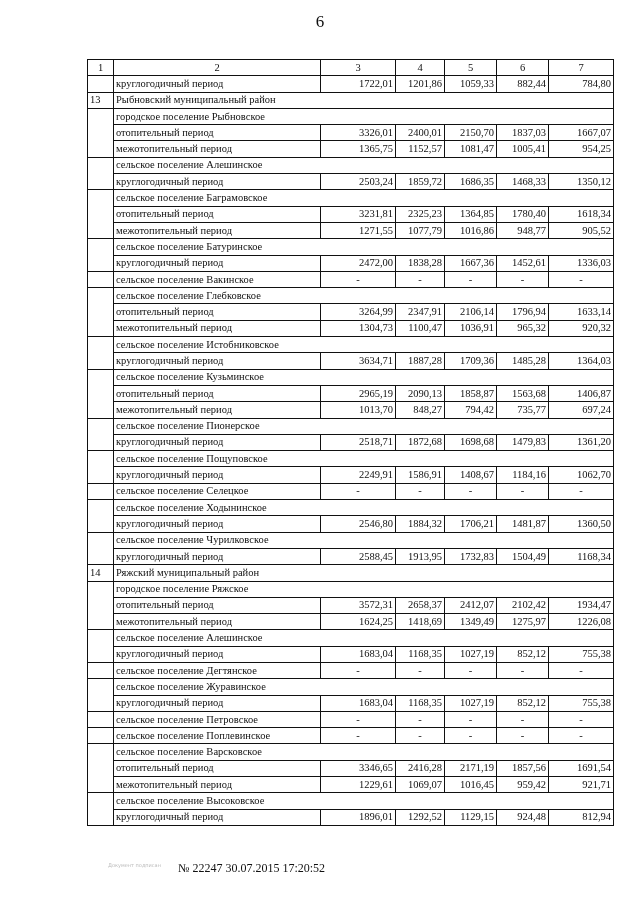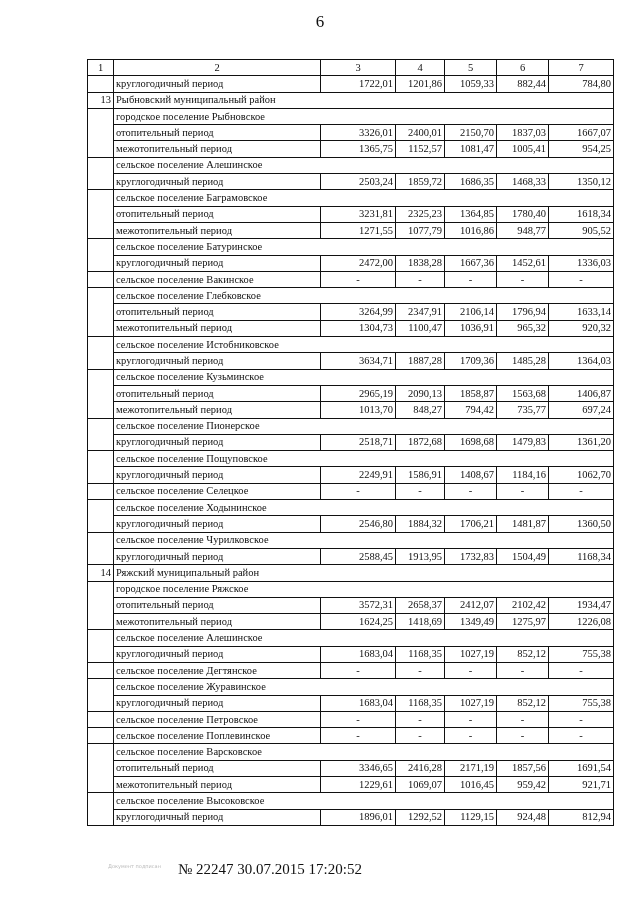--- a/index.html
+++ b/index.html
@@ -5,26 +5,26 @@
   html, body { margin:0; padding:0; background:#ffffff; }
   body { width:640px; height:905px; position:relative; overflow:hidden;
          font-family:"Liberation Serif","DejaVu Serif",serif; color:#111; }
   .page-num { position:absolute; top:12px; left:0; width:640px; text-align:center; font-size:17px; }
   table.doc { position:absolute; left:87px; top:59px; border-collapse:collapse; table-layout:fixed; width:526px; font-size:10.5px; }
   table.doc td { border:1px solid #111; padding:0 2px; height:15.3px; line-height:14px; white-space:nowrap; overflow:hidden; }
   table.doc col.c1 { width:26px; } table.doc col.c2 { width:207px; } table.doc col.c3 { width:75px; }
   table.doc col.c4 { width:49px; } table.doc col.c5 { width:52px; } table.doc col.c6 { width:52px; } table.doc col.c7 { width:65px; }
   td.num { text-align:right; }
   td.ctr { text-align:center; }
-  td.first { text-align:right; }
+  td.first { text-align:left; }
   td.nob-top { border-top:none !important; }
   td.nob-bot { border-bottom:none !important; }
   .footer { position:absolute; left:108px; top:861px; font-size:11px; display:flex; align-items:center; gap:14px; }
   .stamp { width:56px; height:14px; color:#bbb; font-size:5px; line-height:6px; font-family:"DejaVu Sans",sans-serif; }
-  .reg { font-family:"Liberation Serif",serif; font-size:15px; }
+  .reg { font-family:"Liberation Serif",serif; font-size:12px; }
 </style>
 </head>
 <body>
 
 <div class="page-num">6</div>
 
 <table class="doc">
   <colgroup>
       <col class="c1">
       <col class="c2">

